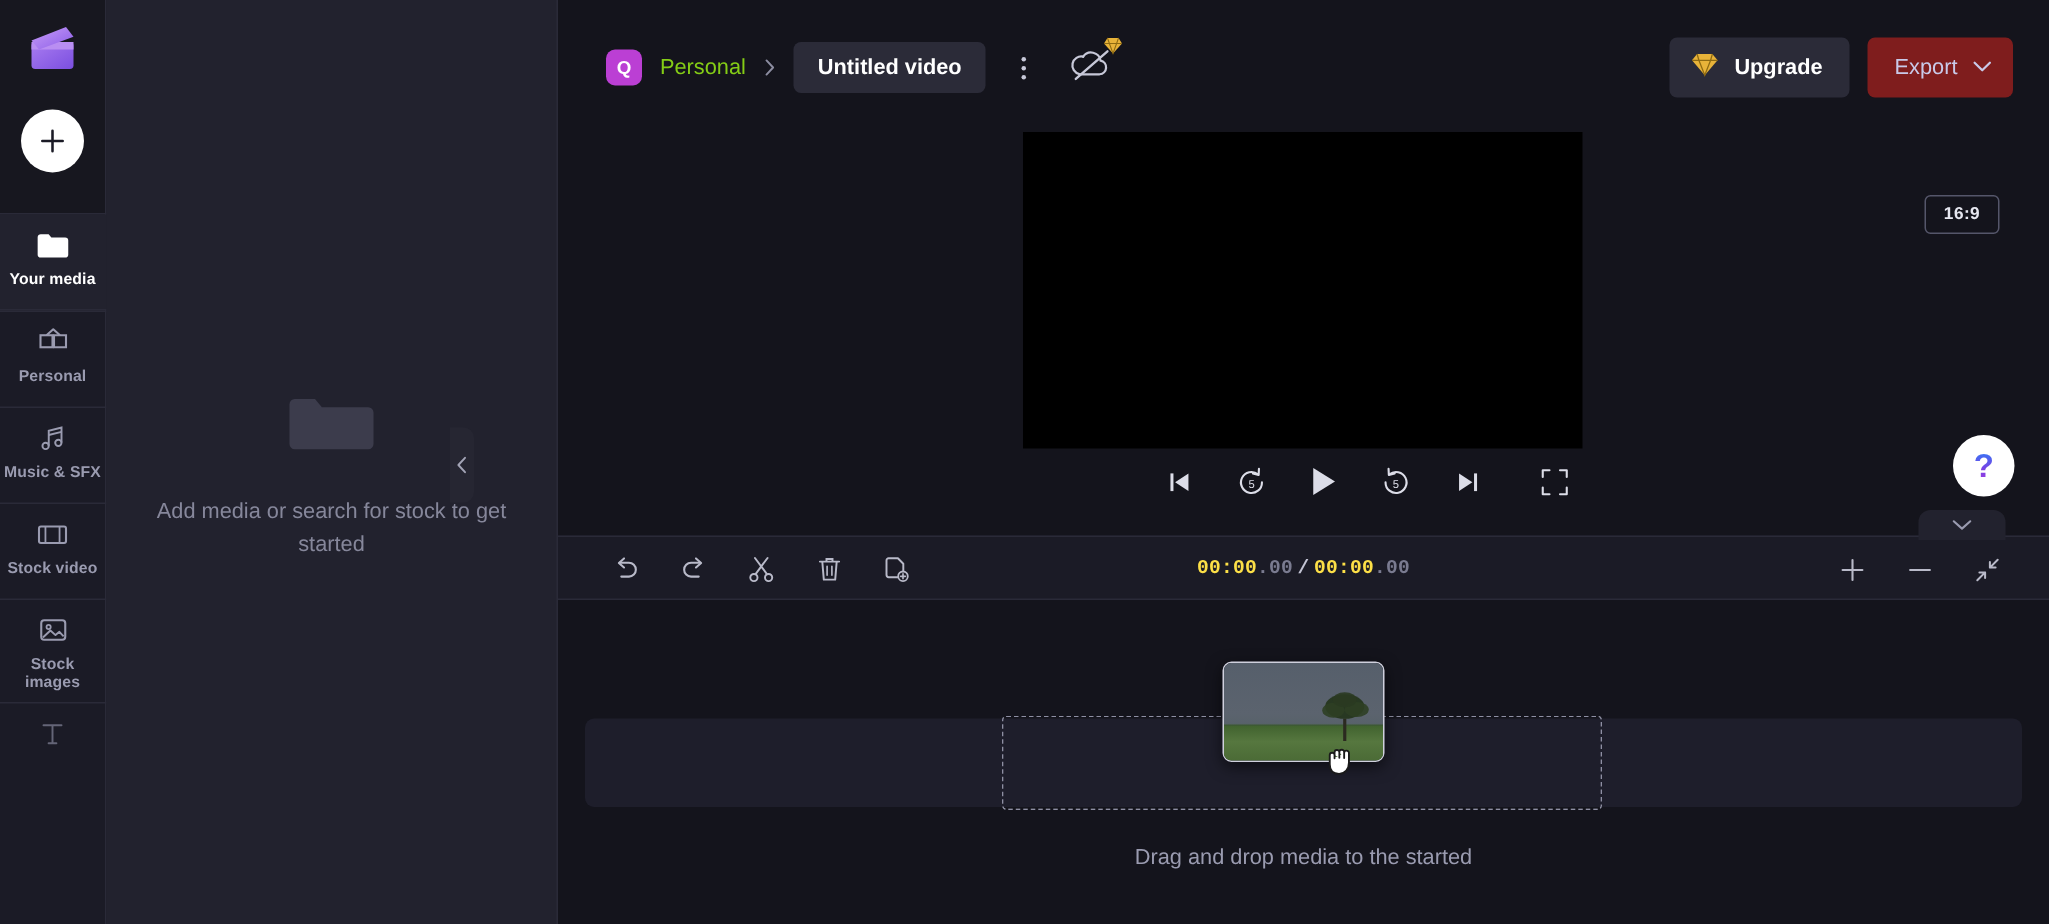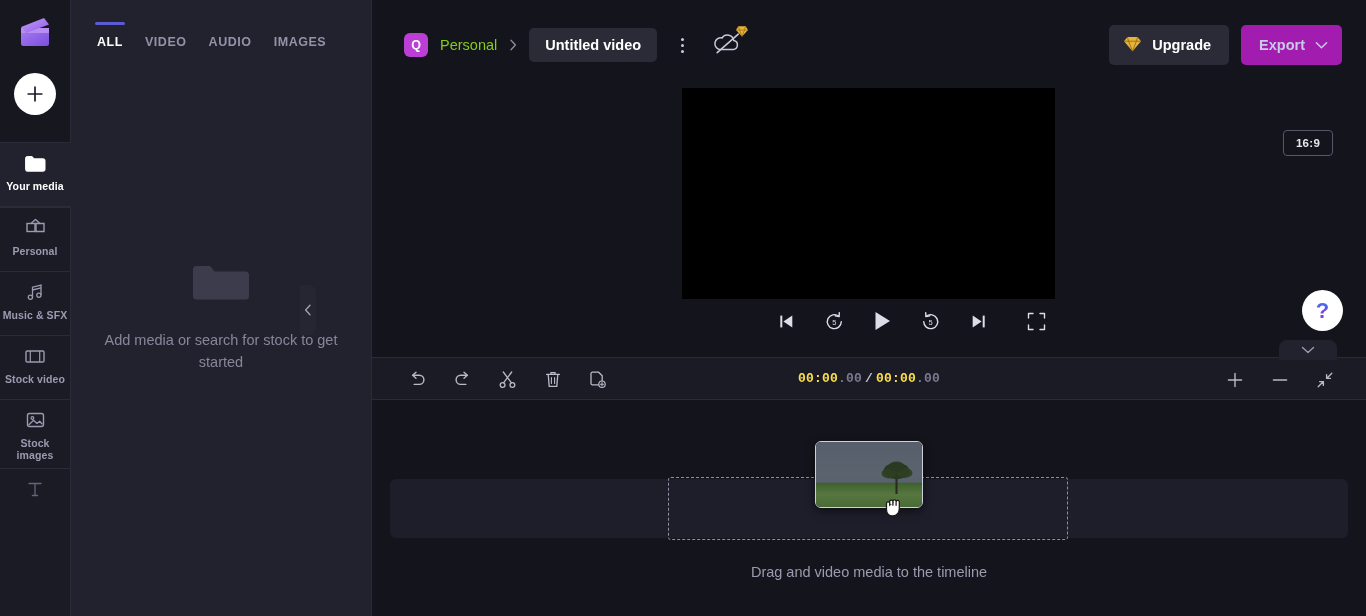--- a/index.html
+++ b/index.html
@@ -98,23 +98,23 @@
   .cloud-off { margin-left: 20px; position: relative; cursor: pointer; }
   .cloud-off .gem { position: absolute; right: -6px; top: -8px; }
 
   #topright { position: absolute; right: 24px; top: 25px; display: flex; align-items: center; gap: 12px; }
   .btn-upgrade {
     height: 40px; padding: 0 18px 0 14px; background: #2b2b38; border-radius: 5px;
     display: flex; align-items: center; gap: 10px; cursor: pointer;
     font-size: 14.5px; font-weight: 700; color: #ffffff;
   }
   .btn-export {
-    height: 40px; padding: 0 14px 0 18px; background: #a21caf; border-radius: 5px;
+    height: 40px; padding: 0 14px 0 18px; background: #7f1d1d; border-radius: 5px;
     display: flex; align-items: center; gap: 10px; cursor: pointer;
-    font-size: 14.5px; font-weight: 700; color: #c9c9e8;
+    font-size: 14.5px; font-weight: 400; color: #c9c9e8;
   }
 
   
   #preview-area { position: absolute; left: 372px; top: 70px; right: 0; height: 285px; }
   #ratio-btn {
     position: absolute; right: 33px; top: 22px; width: 50px; height: 26px;
     border: 1px solid #55566a; border-radius: 4px; color: #e6e7f0;
     font-size: 11.5px; font-weight: 700; letter-spacing: .3px;
     display: flex; align-items: center; justify-content: center; cursor: pointer; margin-top: 38px;
   }
@@ -294,26 +294,20 @@
           <svg width="20" height="20" viewBox="0 0 20 20">
               <path d="M4 4.5 H16 M10 4.5 V16.5 M7.4 16.5 H12.6" fill="none" stroke="#7d7e92" stroke-width="1.3" stroke-linecap="round"></path>
             </svg>
         </span>
 
       </div>
     </div>
   </div>
 
   <div id="panel">
-    <div id="panel-tabs">
-      <div class="ptab active">ALL</div>
-      <div class="ptab">VIDEO</div>
-      <div class="ptab">AUDIO</div>
-      <div class="ptab">IMAGES</div>
-    </div>
 
     <div id="panel-empty">
       <span class="folder">
         <svg width="62" height="45" viewBox="0 0 62 45">
           <path d="M3 11.5a3.5 3.5 0 0 1 3.5-3.5h13.5l4.6 5.5H55.5A3.5 3.5 0 0 1 59 17v21a3.5 3.5 0 0 1-3.5 3.5H6.5A3.5 3.5 0 0 1 3 38z" fill="#3c3c4c"></path>
         </svg>
       </span>
       <div class="etext">Add media or search for stock to get started</div>
     </div>
   </div>
@@ -506,16 +500,16 @@
         </svg>
       </span>
     </div>
 
     <div id="cursor-hand">
       <svg width="26" height="28" viewBox="0 0 26 28">
         <path d="M5.5 13.5 v-3.1 a1.6 1.6 0 0 1 3.2 0 v2.1 m0-2.1 V8.6 a1.6 1.6 0 0 1 3.2 0 v3.6 m0-3.6 V8.4 a1.6 1.6 0 0 1 3.2 0 v3.9 m0-3.3 a1.6 1.6 0 0 1 3.2 0 v6.3 c0 4.4-2.6 7.6-6.6 7.6 -4.3 0-6.2-2.6-6.2-6.4 v-3.6" fill="#ffffff" stroke="#1a1a1a" stroke-width="1.25" stroke-linejoin="round" stroke-linecap="round"></path>
       </svg>
     </div>
 
-    <div id="tl-hint">Drag and video media to the timeline</div>
+    <div id="tl-hint">Drag and drop media to the started</div>
   </div>
 
 </div>
 
 </body></html>

